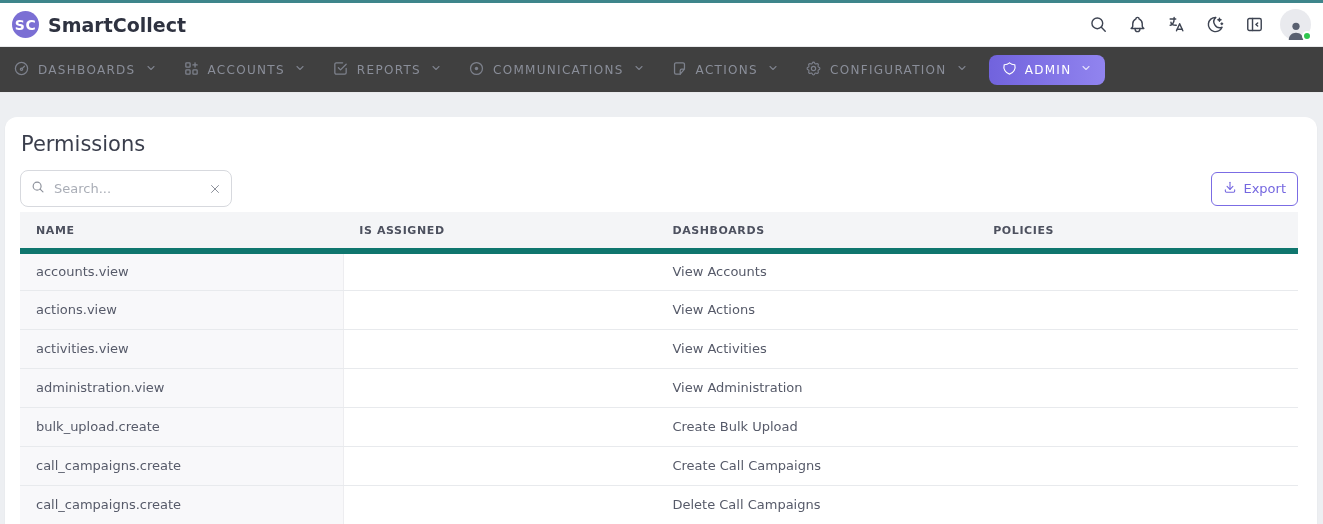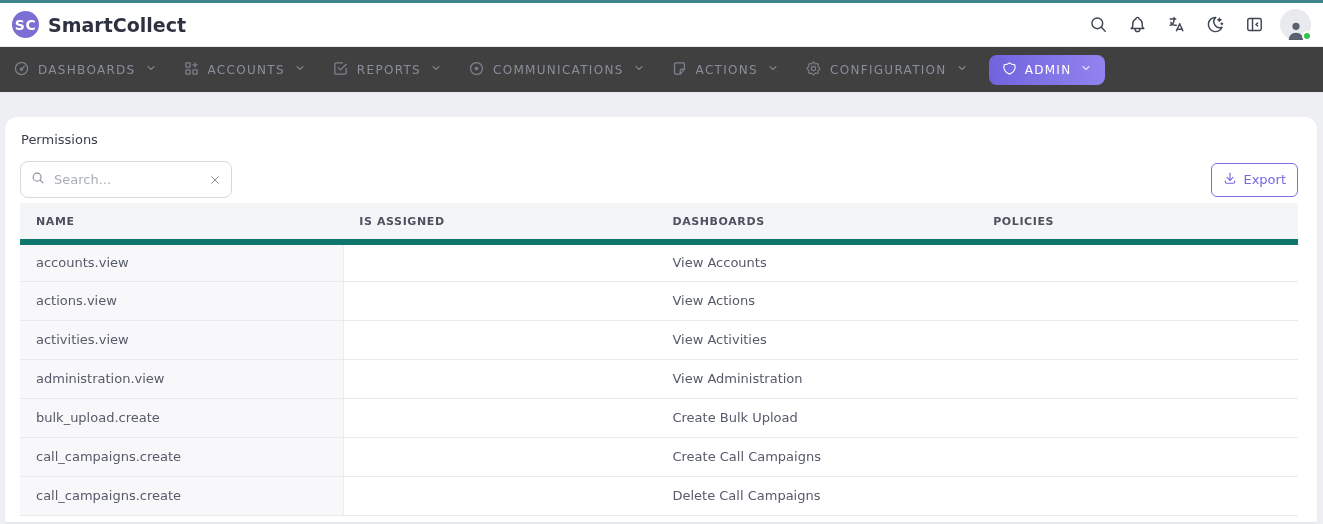--- a/index.html
+++ b/index.html
@@ -60,21 +60,21 @@
     font-family:inherit;
   }
   .admin-btn .chev { color:#e4e1fb; }
 
   
   .content { padding:24px 6px 0 5px; }
   .card {
     background:#fff; border-radius:12px 12px 0 0; min-height:405px;
     box-shadow:0 1px 2px rgba(16,24,40,.05); padding-top:15px;
   }
-  .page-title { margin:0 8px 0 16px; font-size:13px; font-weight:500; color:#3a3e4c; }
+  .page-title { margin:0 8px 0 16px; font-size:21px; font-weight:500; color:#3a3e4c; }
 
   .toolbar {
     display:flex; align-items:center; justify-content:space-between;
     margin:14px 19px 5px 15px;
   }
   .search-box {
     display:flex; align-items:center; gap:7px; width:212px; height:37px;
     border:1px solid #d7d9de; border-radius:8px; padding:0 10px; background:#fff;
   }
   .search-box svg { flex:none; color:#8d919b; }

